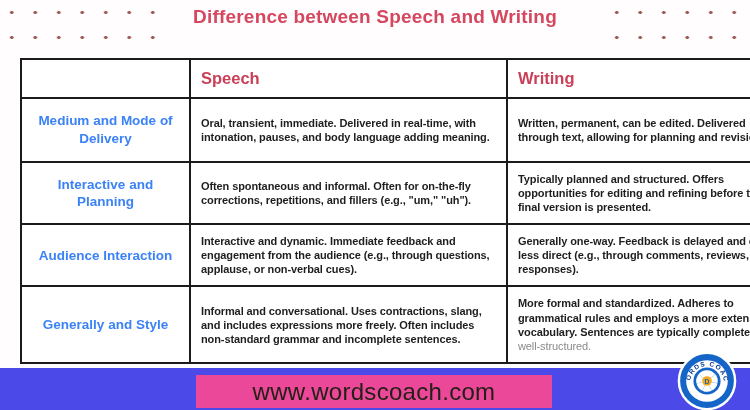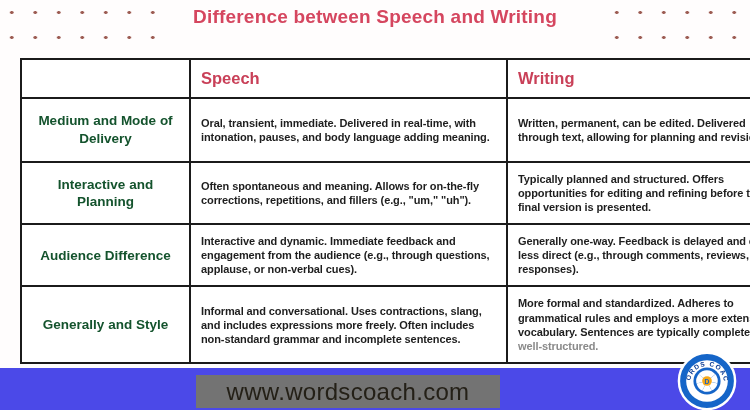--- a/index.html
+++ b/index.html
@@ -19,28 +19,28 @@
   #cmp-table{position:absolute;left:20px;top:58px;width:708px;height:288px;
              border-collapse:collapse;table-layout:fixed;background:#ffffff;}
   #cmp-table td,#cmp-table th{border:2px solid #1b1b1b;vertical-align:middle;
              font-family:"Liberation Sans",sans-serif;}
   .col-label{width:147px;}
   .col-speech{width:295px;}
   .col-writing{width:266px;}
   tr.hdr{height:39px;}
   tr.r1{height:64px;} tr.r2{height:57px;} tr.r3{height:62px;} tr.r4{height:66px;}
   th.colhead{font-size:16.5px;font-weight:800;color:#c94058;text-align:left;padding:4px 10px;}
-  td.rowlabel{font-size:13.5px;font-weight:800;color:#14532d;text-align:center;padding:12px 8px;line-height:1.3;}
+  td.rowlabel{font-size:13.5px;font-weight:800;color:#3b82f6;text-align:center;padding:12px 8px;line-height:1.3;}
   td.body{font-size:11px;font-weight:700;color:#1e1e1e;text-align:left;
           padding:9px 10px;line-height:1.28;letter-spacing:-0.1px;}
-  td.body .light{color:#8a8a8a;font-weight:700;}
+  td.body .light{color:#8a8a8a;font-weight:400;}
 
   
   #footer-bar{position:absolute;left:0;top:368px;width:750px;height:42px;background:#4b49e8;}
-  #url-badge{position:absolute;left:196px;top:375px;width:304px;height:33px;background:#737373;
+  #url-badge{position:absolute;left:196px;top:375px;width:356px;height:33px;background:#ec4899;
              display:flex;align-items:center;justify-content:center;}
   #url-badge span{font-size:24px;color:#242017;letter-spacing:.3px;}
 
   
   #logo{position:absolute;left:676px;top:350px;width:62px;height:62px;}
 </style>
 </head>
 <body>
 
 <div id="stage">
@@ -57,25 +57,25 @@
       <th class="col-speech colhead">Speech</th>
       <th class="col-writing colhead">Writing</th>
     </tr>
     <tr class="r1">
       <td class="rowlabel">Medium and Mode of Delivery</td>
       <td class="body">Oral, transient, immediate. Delivered in real-time, with intonation, pauses, and body language adding meaning.</td>
       <td class="body"><span>Written, permanent, can be edited. Delivered through text, allowing for planning and revision.</span><span class="light"></span></td>
     </tr>
     <tr class="r2">
       <td class="rowlabel">Interactive and Planning</td>
-      <td class="body">Often spontaneous and meaning. Allows for on-the-fly corrections, repetitions, and fillers (e.g., "um," "uh").</td>
+      <td class="body">Often spontaneous and informal. Often for on-the-fly corrections, repetitions, and fillers (e.g., "um," "uh").</td>
       <td class="body"><span>Typically planned and structured. Offers opportunities for editing and refining before the final version is presented.</span><span class="light"></span></td>
     </tr>
     <tr class="r3">
-      <td class="rowlabel">Audience Difference</td>
+      <td class="rowlabel">Audience Interaction</td>
       <td class="body">Interactive and dynamic. Immediate feedback and engagement from the audience (e.g., through questions, applause, or non-verbal cues).</td>
       <td class="body"><span>Generally one-way. Feedback is delayed and often less direct (e.g., through comments, reviews, or responses).</span><span class="light"></span></td>
     </tr>
     <tr class="r4">
       <td class="rowlabel">Generally and Style</td>
       <td class="body">Informal and conversational. Uses contractions, slang, and includes expressions more freely. Often includes non-standard grammar and incomplete sentences.</td>
       <td class="body"><span>More formal and standardized. Adheres to grammatical rules and employs a more extensive vocabulary. Sentences are typically complete and </span><span class="light">well-structured.</span></td>
     </tr>
   </tbody>
     </table>

